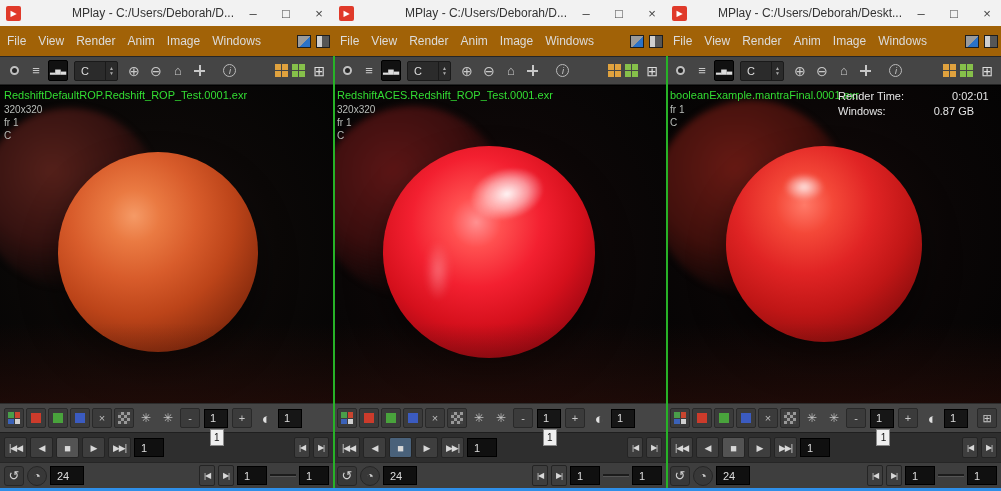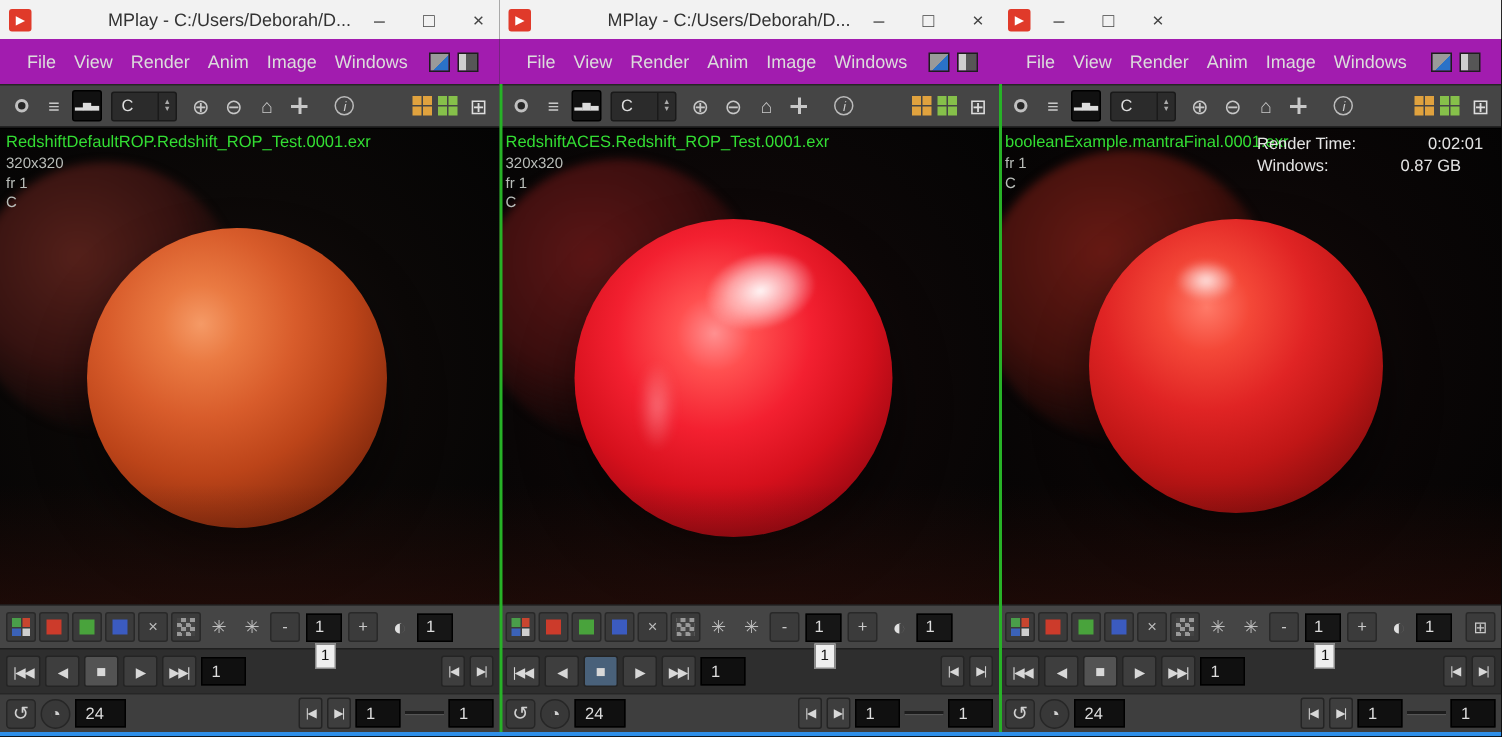--- a/index.html
+++ b/index.html
@@ -11,21 +11,21 @@
   .w1, .w2 { width:333px; } .w3 { width:335px; }
   .green-edge { position:absolute; left:0; top:56px; bottom:0; width:2px; background:#27b227; z-index:9; }
 
   
   .titlebar { height:26px; background:#f2f2f2; display:flex; align-items:center; padding-left:6px; gap:5px; flex:none; }
   .app-icon { width:15px; height:15px; background:#e03a2a; border-radius:2px; color:#fff; font-size:8px; display:flex; align-items:center; justify-content:center; flex:none; }
   .title { flex:1; font-size:12px; color:#333; white-space:nowrap; overflow:hidden;text-align:right; }
   .cbtn { width:28px; height:26px; display:flex; align-items:center; justify-content:center; font-size:13px; color:#444; flex:none; cursor:default; }
 
   
-  .menubar { height:30px; background:#a21caf; display:flex; align-items:center; padding:0 12px; flex:none; }
+  .menubar { height:30px; background:#a16207; display:flex; align-items:center; padding:0 1px; flex:none; }
   .menu { color:#dcdcdc; font-size:12px; padding:4px 6px; border-radius:2px; white-space:nowrap; }
   .mb-icons { margin-left:auto; display:flex; gap:5px; align-items:center; padding-right:2px; }
   .mb-ic { width:14px; height:13px; display:inline-block; }
   .ic1 { background:linear-gradient(135deg,#9a9a9a 0 55%, #2a72c8 55%); border:1px solid #1d1d1d; }
   .ic2 { background:linear-gradient(90deg,#cfcfcf 0 40%, #565656 40%); border:1px solid #1d1d1d; }
 
   
   .toolbar { height:29px; background:#454545; border-top:1px solid #262626; border-bottom:1px solid #232323; display:flex; align-items:center; gap:2px; padding:0 4px; flex:none; }
   .tbtn { min-width:20px; height:21px; display:flex; align-items:center; justify-content:center; color:#c8c8c8; font-size:13px; border-radius:2px; flex:none; }
   .ring { width:9px; height:9px; border:2px solid #c0c0c0; border-radius:50%; background:#262626; }
@@ -385,20 +385,21 @@
       <span class="fval">1</span>
     </div>
   </div>
 
   <div class="mplay w3">
     <div class="green-edge"></div>
     <div class="titlebar">
       <span class="app-icon">
           <span>▶</span>
         </span>
+      <span class="title">MPlay - C:/Users/Deborah/Deskt...</span>
       <span class="cbtn">–</span>
       <span class="cbtn">□</span>
       <span class="cbtn">×</span>
     </div>
     <div class="menubar">
       <span class="menu">File</span>
       <span class="menu">View</span>
       <span class="menu">Render</span>
       <span class="menu">Anim</span>
       <span class="menu">Image</span>

